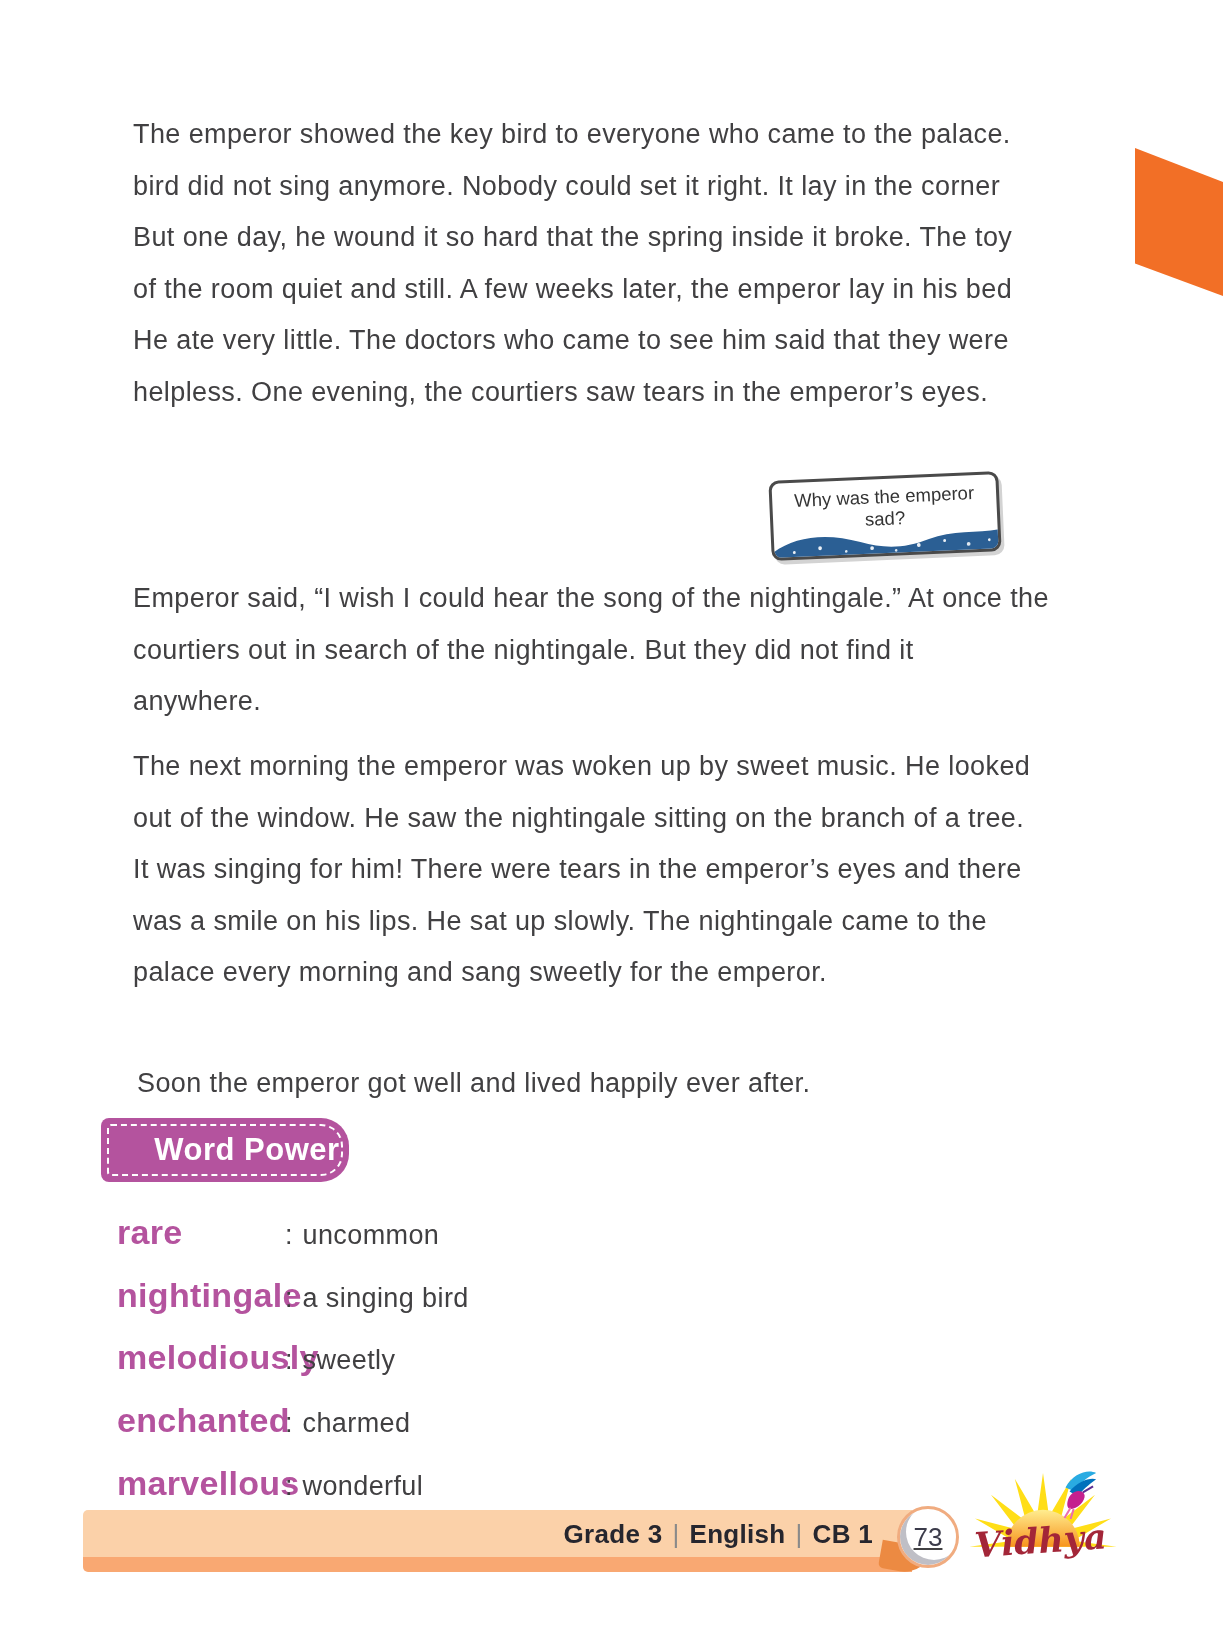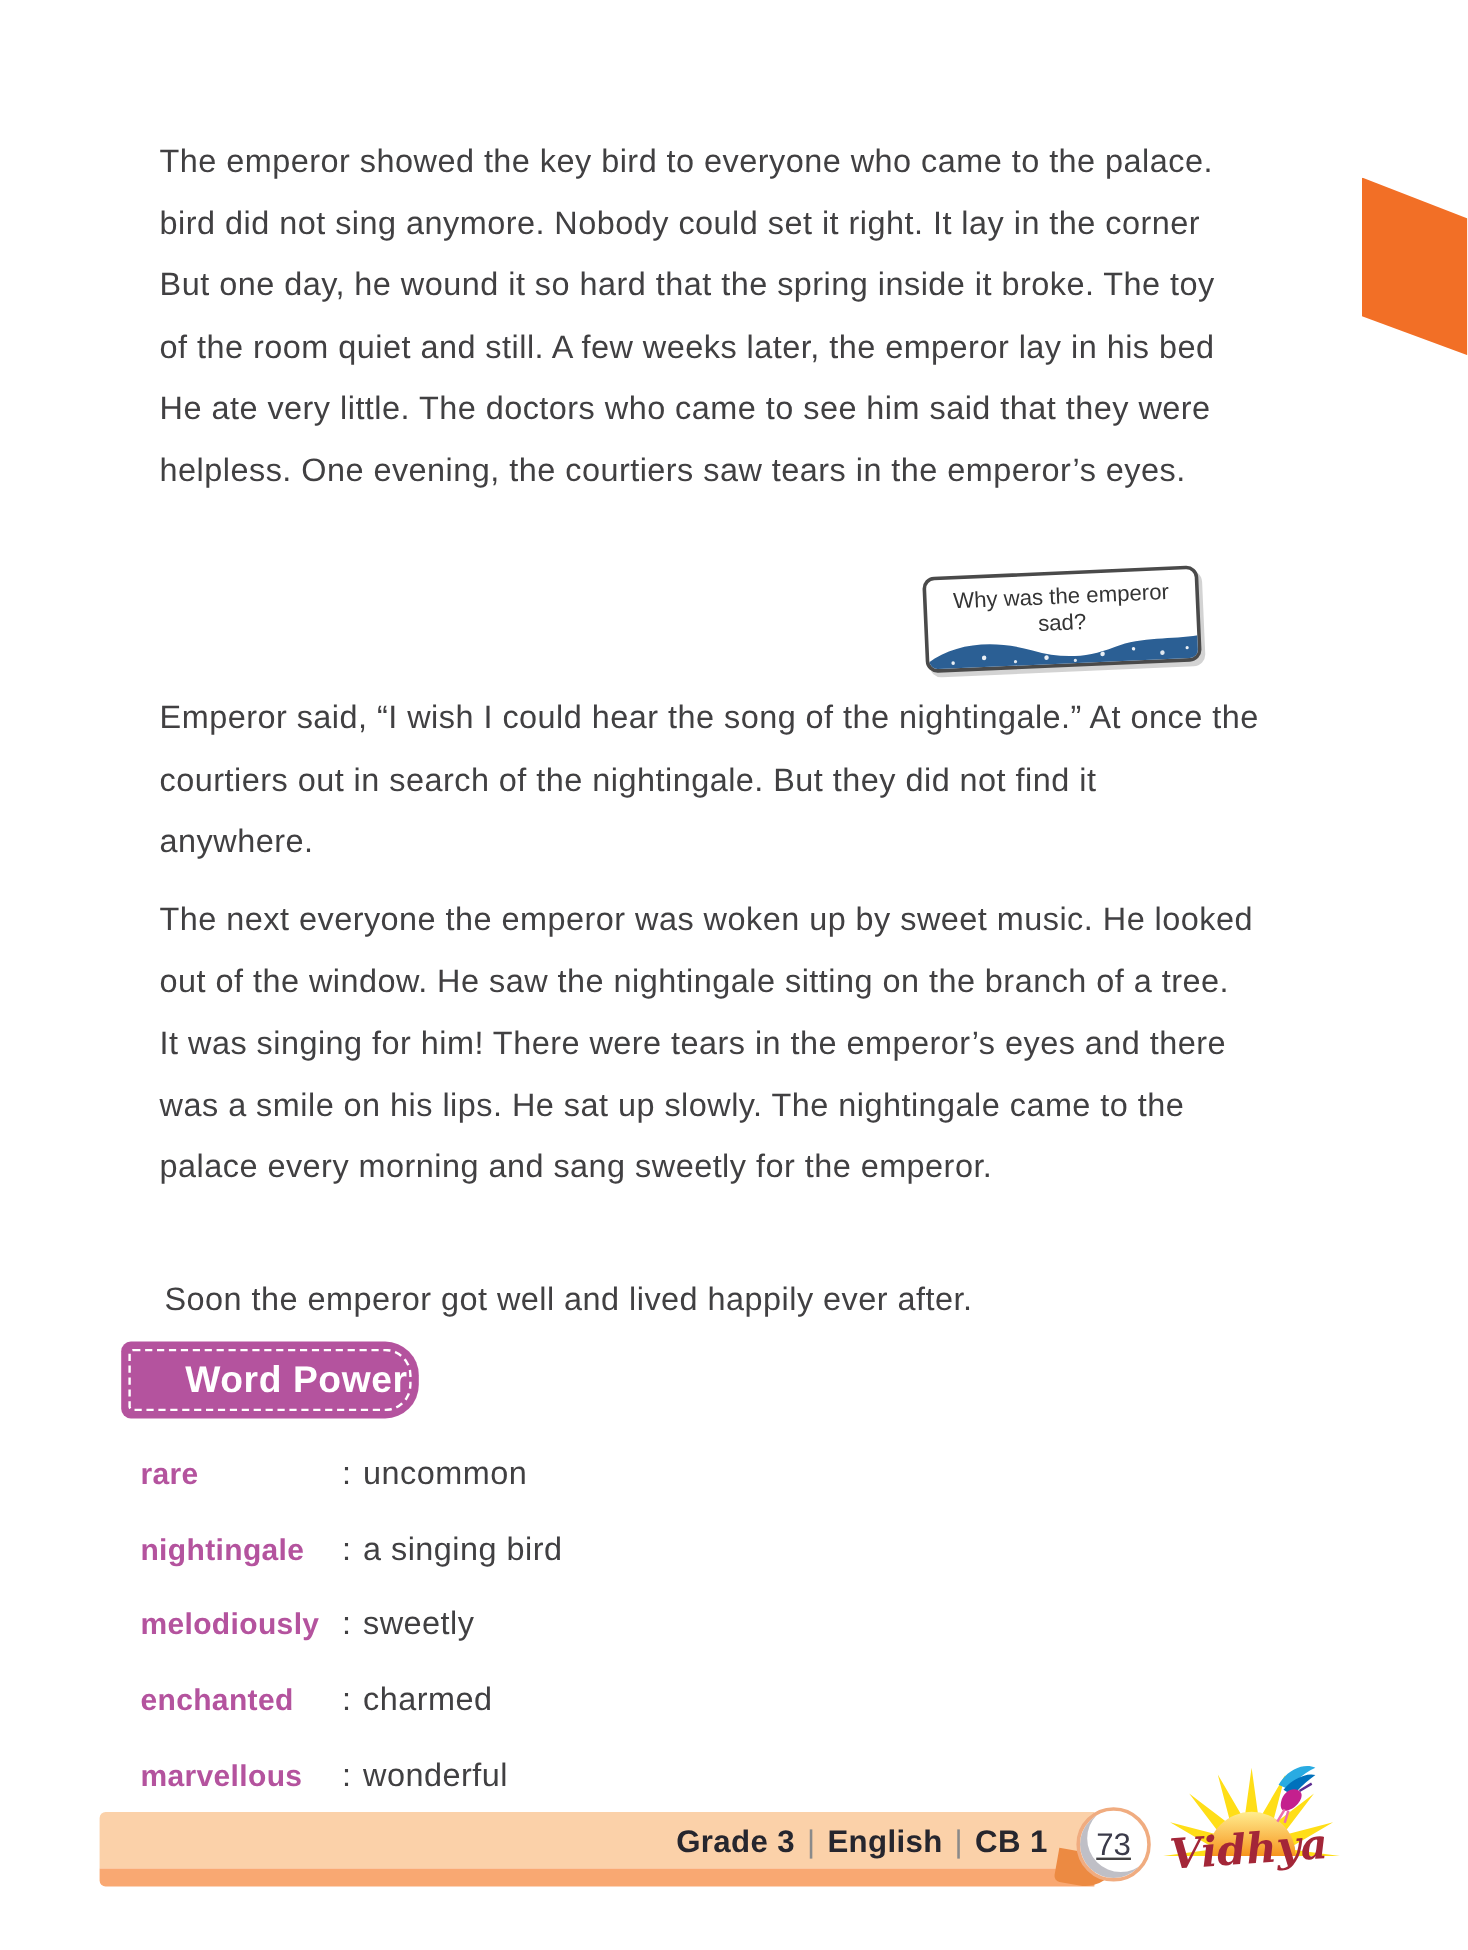--- a/index.html
+++ b/index.html
@@ -57,21 +57,21 @@
     border-radius:4px 22px 22px 4px;
     display:flex;align-items:center;justify-content:center;
   }
   .wp-badge-label{
     color:#ffffff;font-size:31px;font-weight:bold;letter-spacing:0.5px;margin-left:44px;
   }
   
   .wp-row{position:absolute;left:117px;font-size:27px;white-space:nowrap;}
   .wp-word{
     display:inline-block;width:168px;
-    color:#B4539E;font-weight:bold;letter-spacing:0.3px;font-size:25px;
+    color:#B4539E;font-weight:bold;letter-spacing:0.3px;font-size:34px;
   }
   .wp-colon{color:#414042;margin-right:10px;}
   .wp-def{color:#414042;letter-spacing:0.4px;}
   
   .footer-bar{
     position:absolute;left:83px;top:1510px;width:829px;height:47px;
     background:#FBD1A9;border-radius:5px 0 0 0;
   }
   .footer-strip{
     position:absolute;left:83px;top:1557px;width:829px;height:15px;
@@ -132,21 +132,21 @@
     </svg>
   </div>
 
   <div class="para" style="top:573px">
     <div class="sline">Emperor said, “I wish I could hear the song of the nightingale.” At once the</div>
     <div class="sline">courtiers out in search of the nightingale. But they did not find it</div>
     <div class="sline">anywhere.</div>
   </div>
 
   <div class="para" style="top:741px">
-    <div class="sline">The next everyone the emperor was woken up by sweet music. He looked</div>
+    <div class="sline">The next morning the emperor was woken up by sweet music. He looked</div>
     <div class="sline">out of the window. He saw the nightingale sitting on the branch of a tree.</div>
     <div class="sline">It was singing for him! There were tears in the emperor’s eyes and there</div>
     <div class="sline">was a smile on his lips. He sat up slowly. The nightingale came to the</div>
     <div class="sline">palace every morning and sang sweetly for the emperor.</div>
   </div>
 
   <div class="para closing">
     <div class="sline">Soon the emperor got well and lived happily ever after.</div>
   </div>
 

